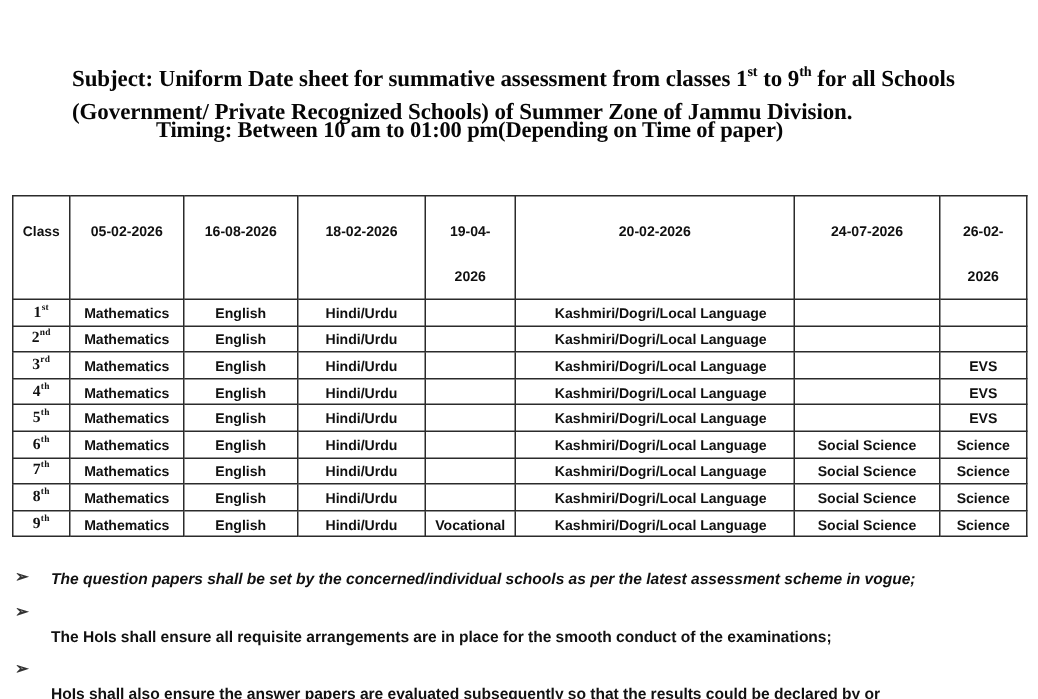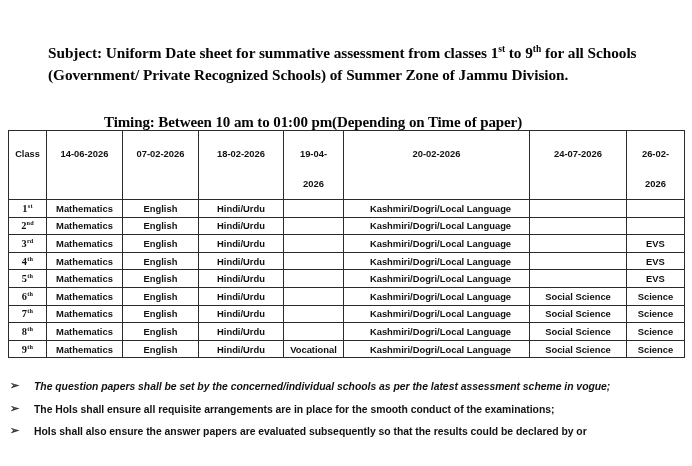--- a/index.html
+++ b/index.html
@@ -35,21 +35,21 @@
   .subject-block sup {
     font-size: 0.62em;
     vertical-align: super;
     line-height: 0;
   }
 
   
   .timing-line {
     position: absolute;
     left: 104px;
-    top: 114px;
+    top: 79px;
     font-family: "Liberation Serif", serif;
     font-weight: bold;
     font-size: 15px;
     letter-spacing: -0.1px;
     color: #060606;
     white-space: nowrap;
   }
 
   
   .datesheet-wrap {
@@ -135,21 +135,21 @@
     padding-left: 2px;
   }
   .note-text {
     flex: 1 1 auto;
     line-height: 17.5px;
     text-align: justify;
     padding-right: 4px;
     letter-spacing: -0.02px;
   }
   .note-item.justified .note-text { text-align: justify; font-style: italic; }
-  .note-item.plain .note-text { text-align: left; }
+  .note-item.plain .note-text { text-align: left; margin-top: 16px; }
 </style>
 </head>
 <body>
 
 <div class="subject-block">
   <span>Subject: Uniform Date sheet for summative assessment from classes 1</span><sup>st</sup><span> to 9</span><sup>th</sup><span> for all Schools (Government/ Private Recognized Schools) of Summer Zone of Jammu Division.</span>
 </div>
 
 <div class="timing-line">Timing: Between 10 am to 01:00 pm(Depending on Time of paper)</div>
 
@@ -161,22 +161,22 @@
       <col style="width:76px">
       <col style="width:85px">
       <col style="width:60px">
       <col style="width:186px">
       <col style="width:97px">
       <col style="width:58px">
     </colgroup>
     <thead>
       <tr>
         <th class="cls">Class</th>
-        <th>14-06-2026</th>
-        <th>07-02-2026</th>
+        <th>05-02-2026</th>
+        <th>16-08-2026</th>
         <th>18-02-2026</th>
         <th>
           <span class="wrap-date">19-04-</span>
           <span class="wrap-date">2026</span>
         </th>
         <th>20-02-2026</th>
         <th>24-07-2026</th>
         <th>
           <span class="wrap-date">26-02-</span>
           <span class="wrap-date">2026</span>

